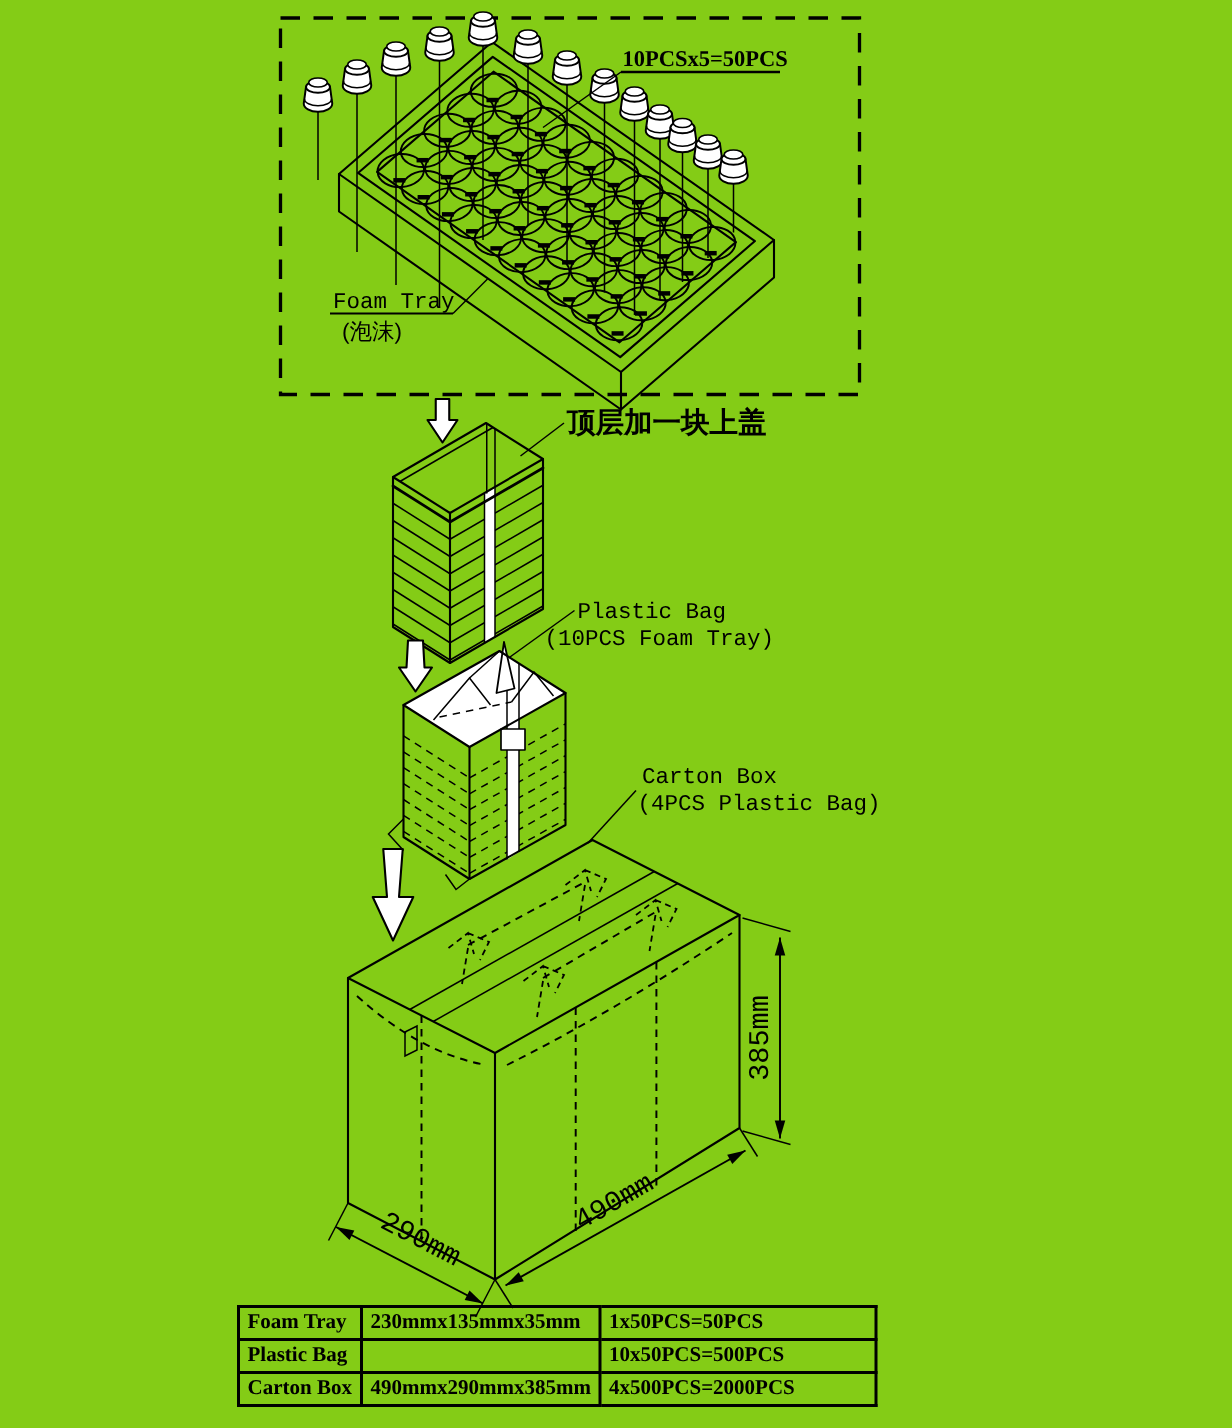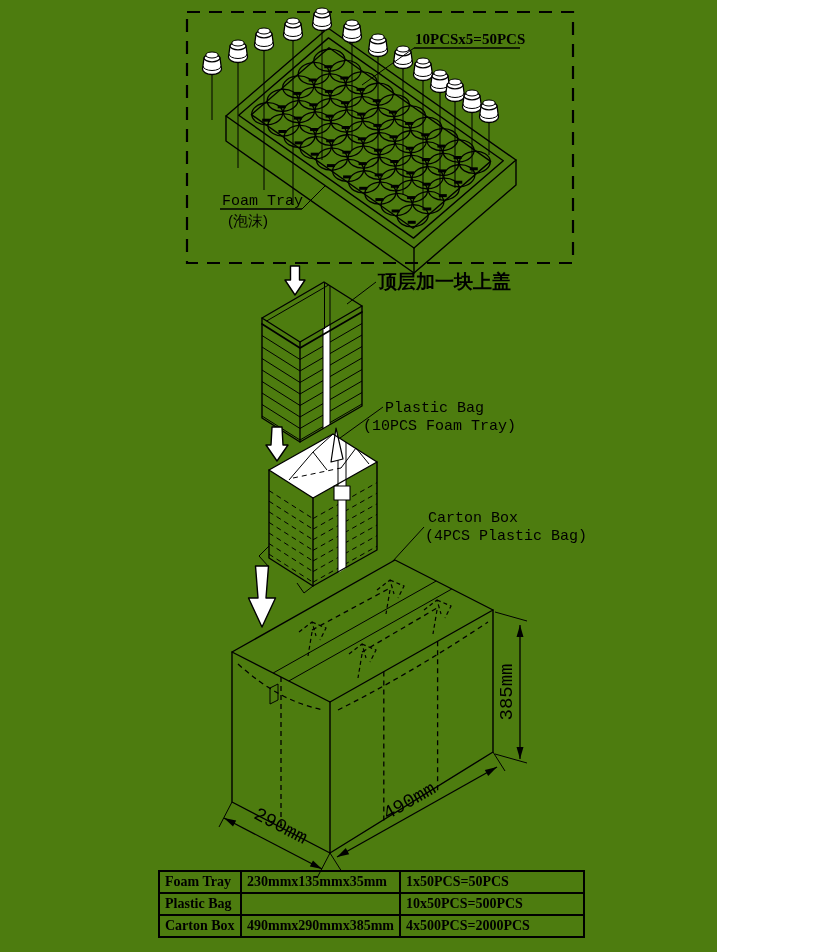--- a/index.html
+++ b/index.html
@@ -1,16 +1,16 @@
 <!DOCTYPE html>
 <html><head>
 <meta charset="utf-8">
 <style>
   html,body { margin:0; padding:0; background:#ffffff; }
-  .canvas { position:relative; width:717px; height:952px; background:#4d7c0f; overflow:hidden;
+  .canvas { position:relative; width:821px; height:952px; background:#84cc16; overflow:hidden;
             font-family:"Liberation Sans", sans-serif; }
   svg { position:absolute; left:0; top:0; }
   svg path, svg line, svg ellipse, svg rect, svg polyline { vector-effect:none; }
   .ln   { stroke:#000; fill:none; stroke-width:1.4; stroke-linejoin:round; stroke-linecap:round; }
   .thin { stroke:#000; fill:none; stroke-width:1; }
   .dash { stroke:#000; fill:none; stroke-width:1.3; stroke-dasharray:5 4; }
   .wfill{ fill:#fff; stroke:#000; stroke-width:1.4; stroke-linejoin:round; }
   .afill{ fill:#000; stroke:none; }
   .lbl-mono  { font-family:"Liberation Mono","DejaVu Sans Mono",monospace; font-size:15px; fill:#000; }
   .lbl-dim   { font-family:"Liberation Mono","DejaVu Sans Mono",monospace; font-size:19px; fill:#000; }

